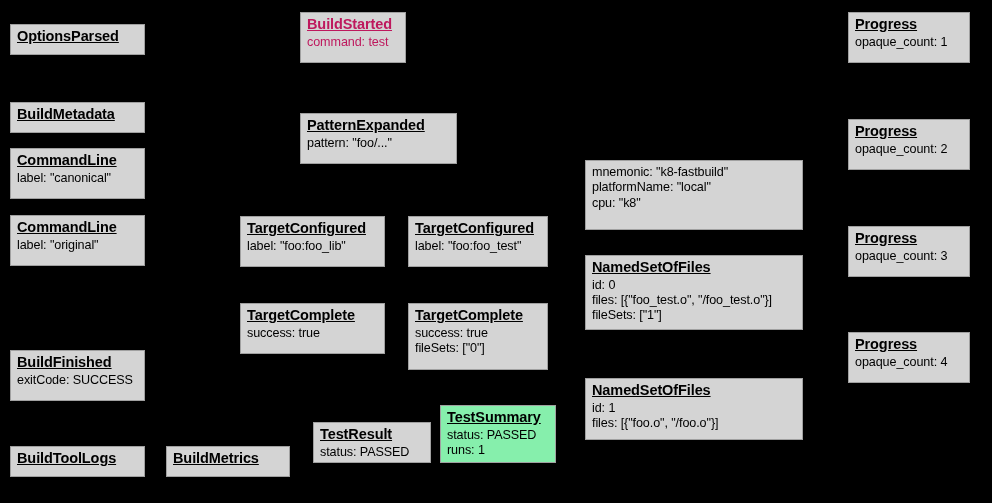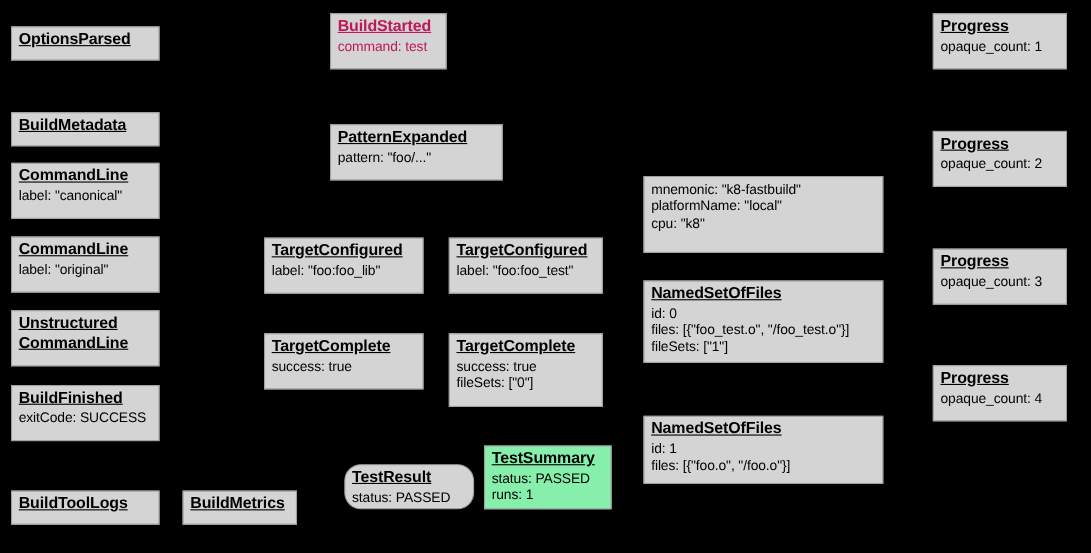--- a/index.html
+++ b/index.html
@@ -71,33 +71,30 @@
       <span class="node-attrs">
         <span class="node-attr">label: "canonical"</span>
       </span>
     </div>
     <div class="node" style="left: 10px; top: 215px; width: 135px; height: 51px; background: rgb(212, 212, 212); border-color: rgb(160, 160, 160); color: rgb(0, 0, 0);">
       <span class="node-title">CommandLine</span>
       <span class="node-attrs">
         <span class="node-attr">label: "original"</span>
       </span>
     </div>
-    <div class="node" style="left: 10px; top: 282px; width: 135px; height: 51px; background: rgb(212, 212, 212); border-color: rgb(160, 160, 160); color: rgb(0, 0, 0);">
-      <span class="node-title wrap">Unstructured CommandLine</span>
-    </div>
     <div class="node" style="left: 10px; top: 350px; width: 135px; height: 51px; background: rgb(212, 212, 212); border-color: rgb(160, 160, 160); color: rgb(0, 0, 0);">
       <span class="node-title">BuildFinished</span>
       <span class="node-attrs">
         <span class="node-attr">exitCode: SUCCESS</span>
       </span>
     </div>
     <div class="node" style="left: 10px; top: 446px; width: 135px; height: 31px; background: rgb(212, 212, 212); border-color: rgb(160, 160, 160); color: rgb(0, 0, 0);">
       <span class="node-title">BuildToolLogs</span>
     </div>
-    <div class="node" style="left: 166px; top: 446px; width: 104px; height: 31px; background: rgb(212, 212, 212); border-color: rgb(160, 160, 160); color: rgb(0, 0, 0);">
+    <div class="node" style="left: 166px; top: 446px; width: 124px; height: 31px; background: rgb(212, 212, 212); border-color: rgb(160, 160, 160); color: rgb(0, 0, 0);">
       <span class="node-title">BuildMetrics</span>
     </div>
     <div class="node" style="left: 300px; top: 12px; width: 106px; height: 51px; background: rgb(212, 212, 212); border-color: rgb(160, 160, 160); color: #be185d;">
       <span class="node-title">BuildStarted</span>
       <span class="node-attrs">
         <span class="node-attr">command: test</span>
       </span>
     </div>
     <div class="node" style="left: 300px; top: 113px; width: 157px; height: 51px; background: rgb(212, 212, 212); border-color: rgb(160, 160, 160); color: rgb(0, 0, 0);">
       <span class="node-title">PatternExpanded</span>
@@ -123,21 +120,21 @@
         <span class="node-attr">success: true</span>
       </span>
     </div>
     <div class="node" style="left: 408px; top: 303px; width: 140px; height: 67px; background: rgb(212, 212, 212); border-color: rgb(160, 160, 160); color: rgb(0, 0, 0);">
       <span class="node-title">TargetComplete</span>
       <span class="node-attrs">
         <span class="node-attr">success: true</span>
         <span class="node-attr">fileSets: ["0"]</span>
       </span>
     </div>
-    <div class="node" style="left: 313px; top: 422px; width: 118px; height: 41px; background: rgb(212, 212, 212); border-color: rgb(160, 160, 160); color: rgb(0, 0, 0); border-radius: 15px;">
+    <div class="node" style="left: 313px; top: 422px; width: 118px; height: 41px; background: rgb(212, 212, 212); border-color: rgb(160, 160, 160); color: rgb(0, 0, 0);">
       <span class="node-title">TestResult</span>
       <span class="node-attrs">
         <span class="node-attr">status: PASSED</span>
       </span>
     </div>
     <div class="node" style="left: 440px; top: 405px; width: 116px; height: 58px; background: #86efac; border-color: rgb(160, 160, 160); color: rgb(0, 0, 0);">
       <span class="node-title">TestSummary</span>
       <span class="node-attrs">
         <span class="node-attr">status: PASSED</span>
         <span class="node-attr">runs: 1</span>

